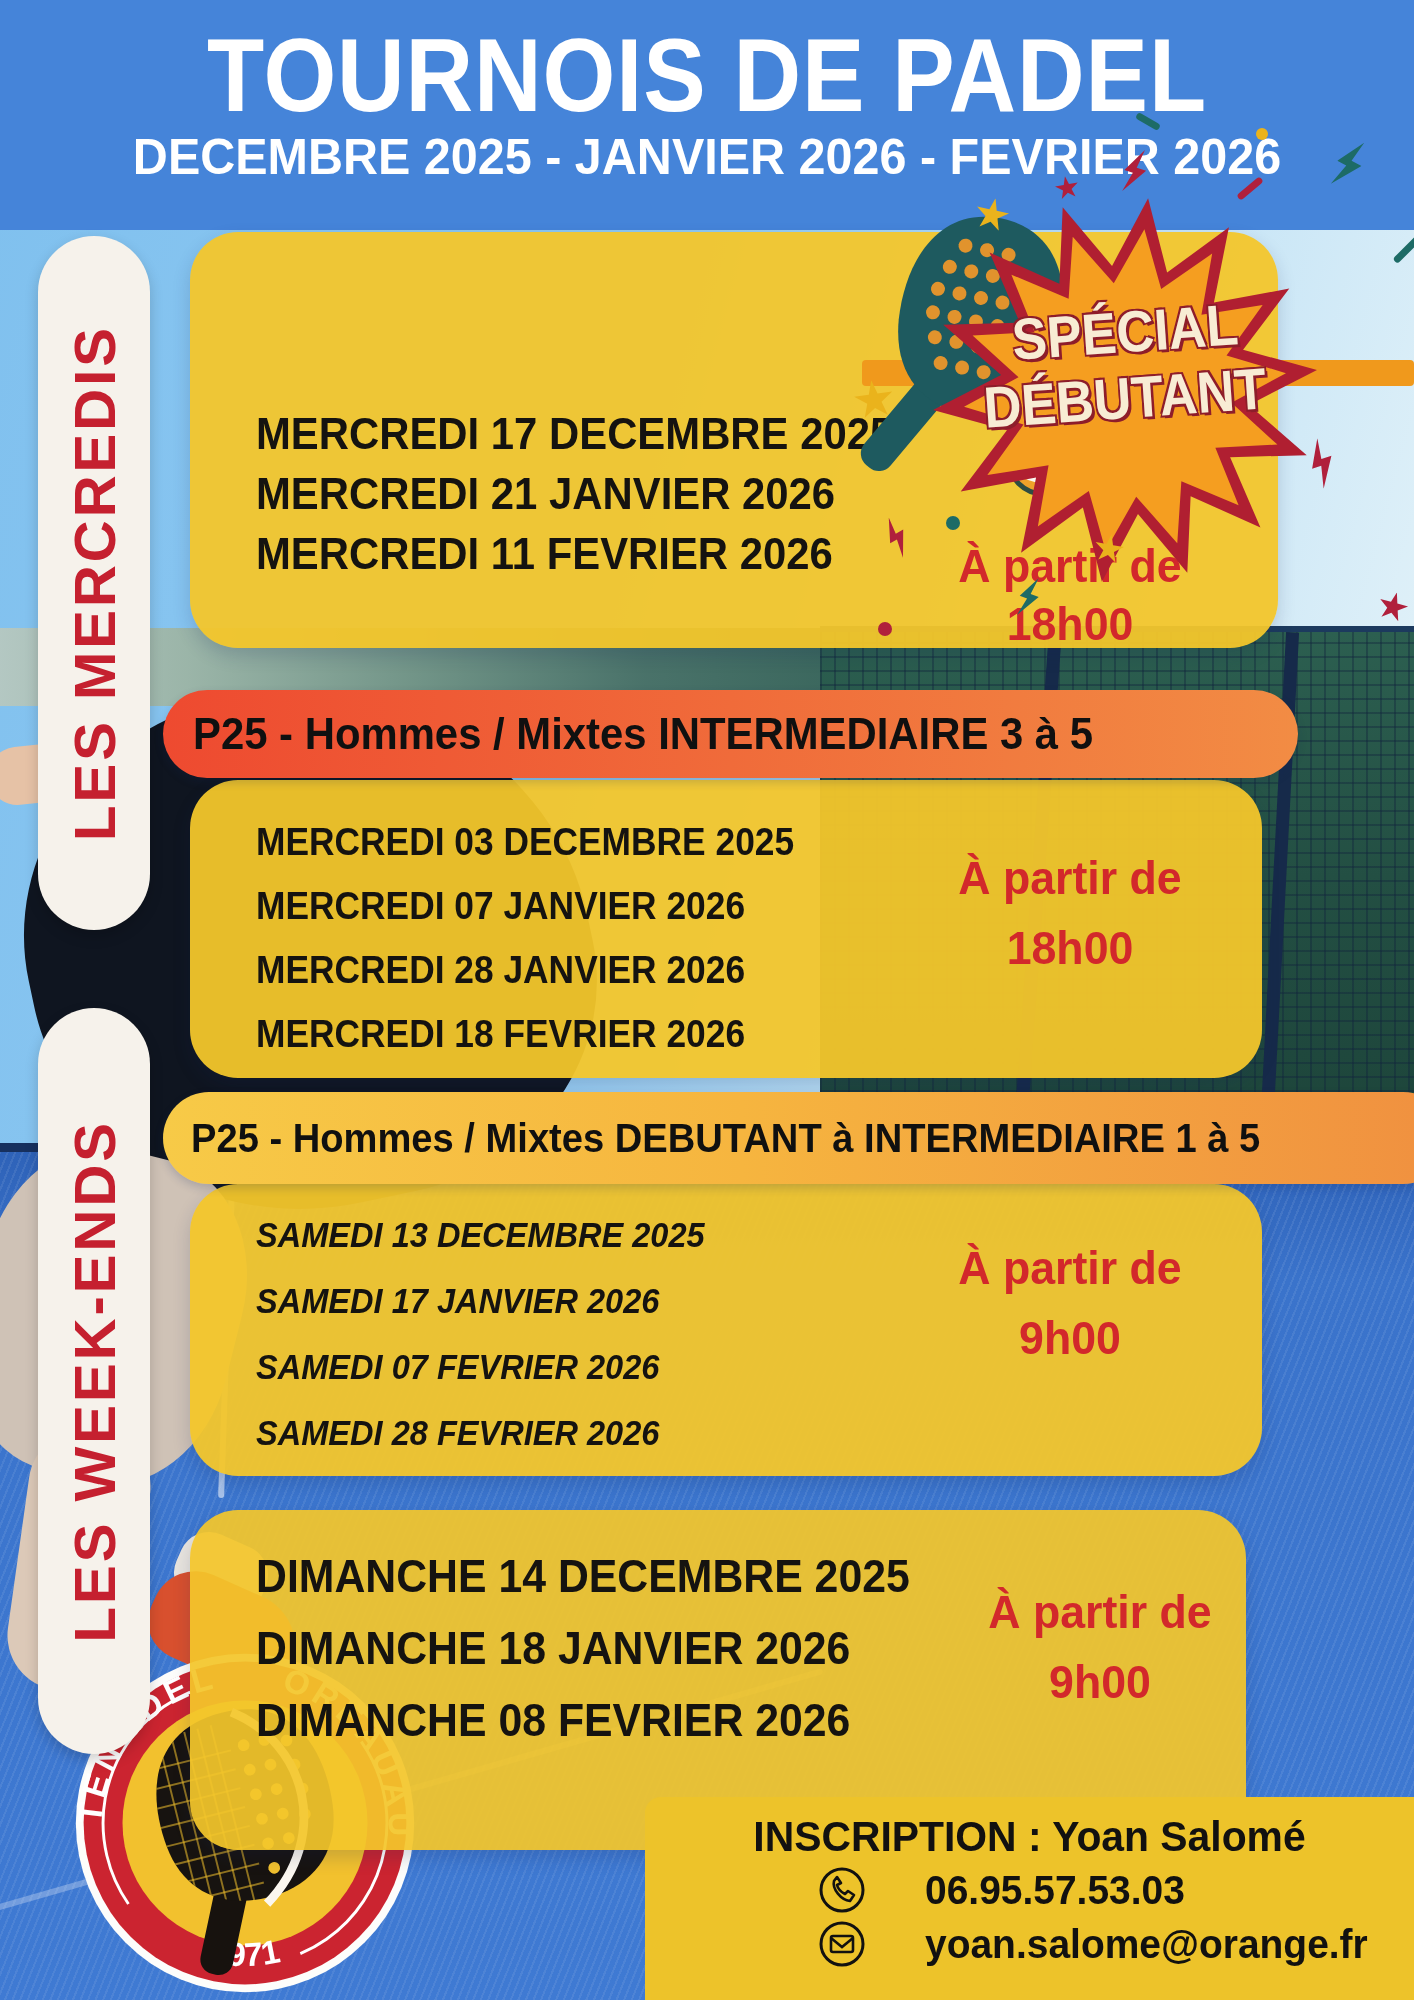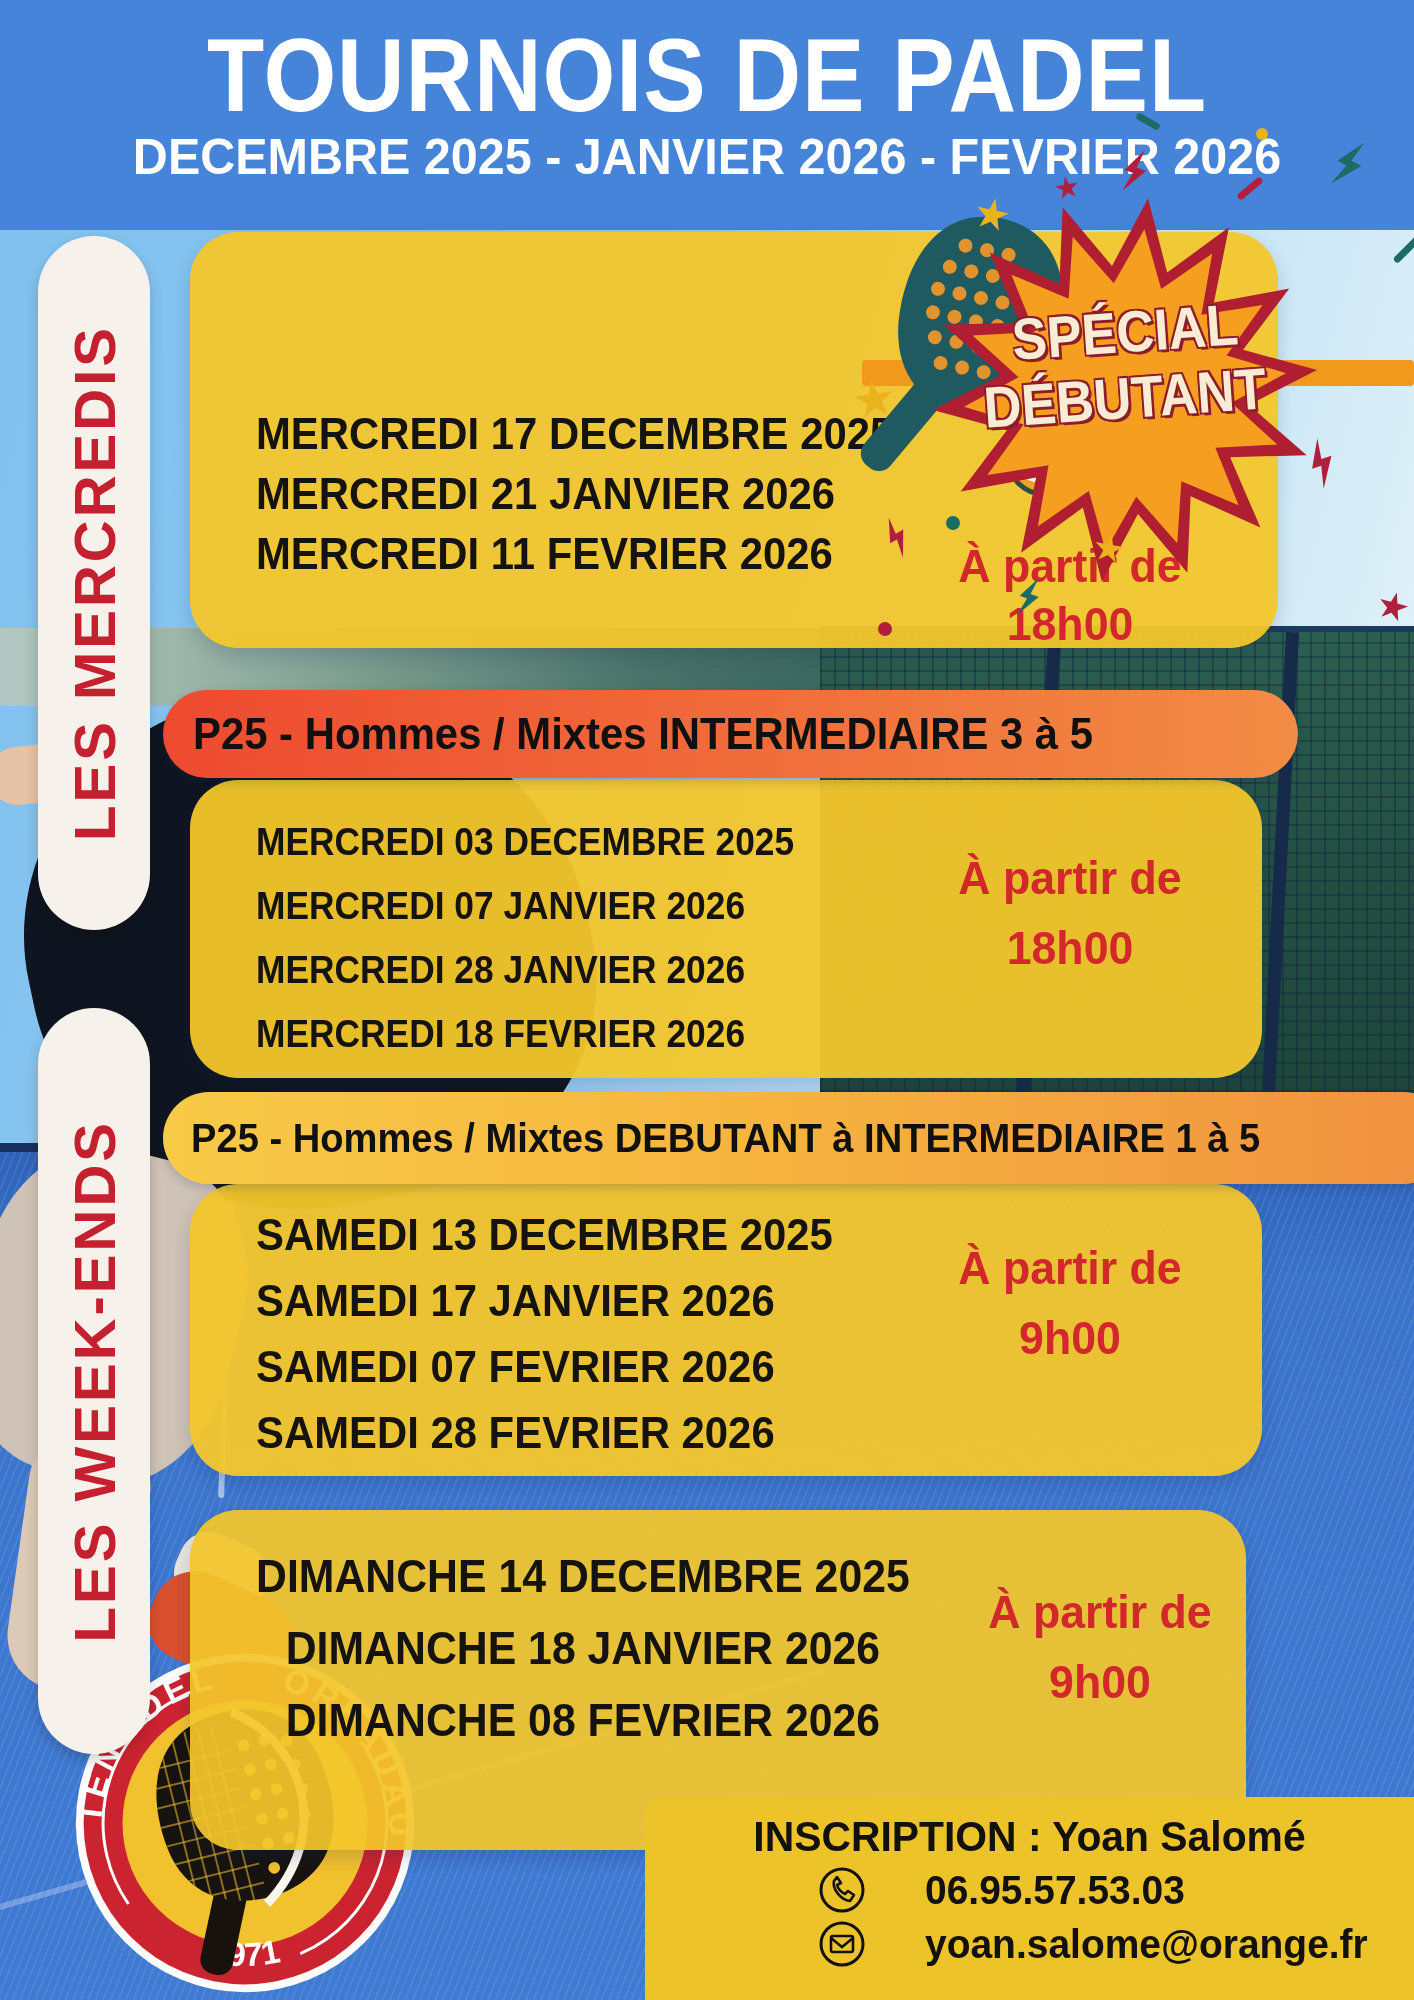--- a/index.html
+++ b/index.html
@@ -259,31 +259,31 @@
     <div>MERCREDI 28 JANVIER 2026</div>
     <div>MERCREDI 18 FEVRIER 2026</div>
   </div>
   <div class="abs start" style="left:880px;top:850px;width:380px;font-size:47px;">À partir de</div>
   <div class="abs start" style="left:880px;top:920px;width:380px;font-size:47px;">18h00</div>
 
   <div class="abs pillhead" style="left:163px;top:1092px;width:1258px;height:92px;background:linear-gradient(90deg,var(--pill-gold,#f7ca47) 0%,#f6b53f 45%,var(--pill-orange,#f09040) 100%);padding-left:28px;font-size:41px;">
     <span>P25 - Hommes / Mixtes DEBUTANT à INTERMEDIAIRE 1 à 5</span>
   </div>
   <div class="abs card" style="left:190px;top:1184px;width:1072px;height:292px;"></div>
-  <div class="abs dates" style="left:256px;top:1202px;font-size:45px;line-height:66px;">
+  <div class="abs dates" style="left:256px;top:1202px;font-size:35px;line-height:66px;font-style:italic;">
     <div>SAMEDI 13 DECEMBRE 2025</div>
     <div>SAMEDI 17 JANVIER 2026</div>
     <div>SAMEDI 07 FEVRIER 2026</div>
     <div>SAMEDI 28 FEVRIER 2026</div>
   </div>
   <div class="abs start" style="left:880px;top:1240px;width:380px;font-size:47px;">À partir de</div>
   <div class="abs start" style="left:880px;top:1310px;width:380px;font-size:47px;">9h00</div>
 
   <div class="abs card" style="left:190px;top:1510px;width:1056px;height:340px;background:rgba(243,198,43,.93);"></div>
-  <div class="abs dates" style="left:256px;top:1540px;font-size:46px;line-height:72px;text-align:center;">
+  <div class="abs dates" style="left:256px;top:1540px;font-size:46px;line-height:72px;">
     <div>DIMANCHE 14 DECEMBRE 2025</div>
     <div>DIMANCHE 18 JANVIER 2026</div>
     <div>DIMANCHE 08 FEVRIER 2026</div>
   </div>
   <div class="abs start" style="left:950px;top:1584px;width:300px;font-size:47px;">À partir de</div>
   <div class="abs start" style="left:950px;top:1654px;width:300px;font-size:47px;">9h00</div>
 
   <div class="abs contact-card"></div>
   <div class="abs c-title">INSCRIPTION : Yoan Salomé</div>
   <svg class="abs c-icon" style="left:818px;top:1866px;" viewBox="0 0 48 48">

